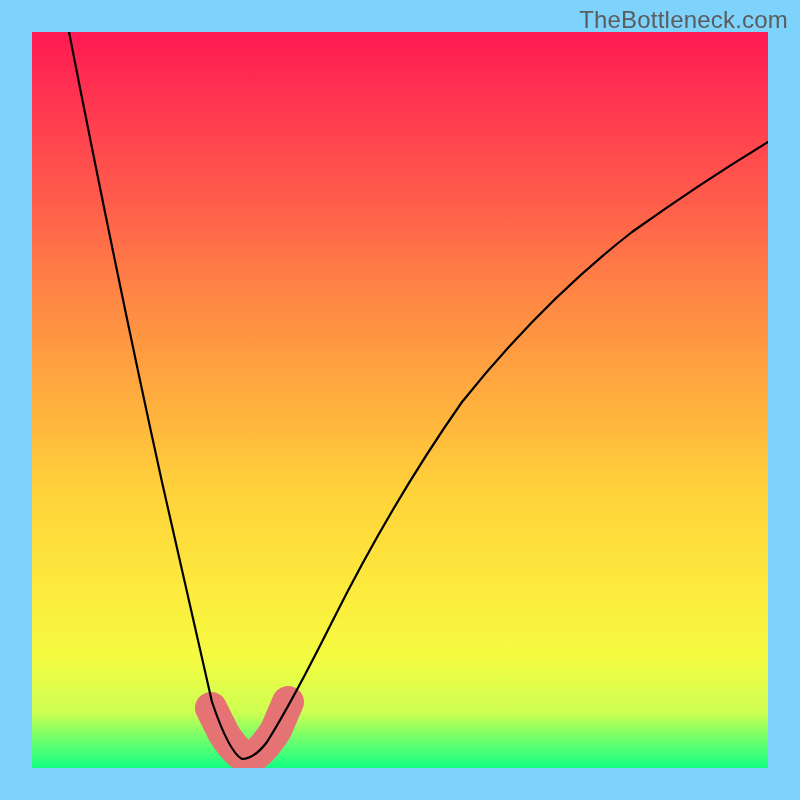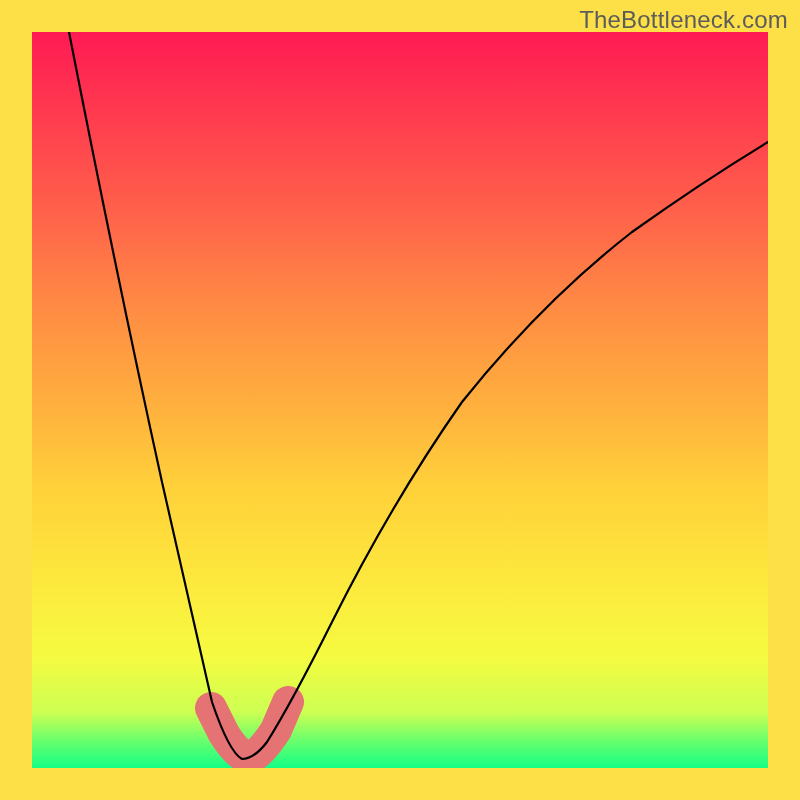--- a/index.html
+++ b/index.html
@@ -7,21 +7,21 @@
     padding: 0;
     width: 800px;
     height: 800px;
     background: #000;
     overflow: hidden;
     font-family: Arial, Helvetica, sans-serif;
   }
   .frame {
     position: absolute;
     inset: 0;
-    background: #fde047;
+    background: #7dd3fc;
   }
   .plot {
     position: absolute;
     left: 32px;
     top: 32px;
     width: 736px;
     height: 736px;
     overflow: hidden;
   }
   .gradient {

